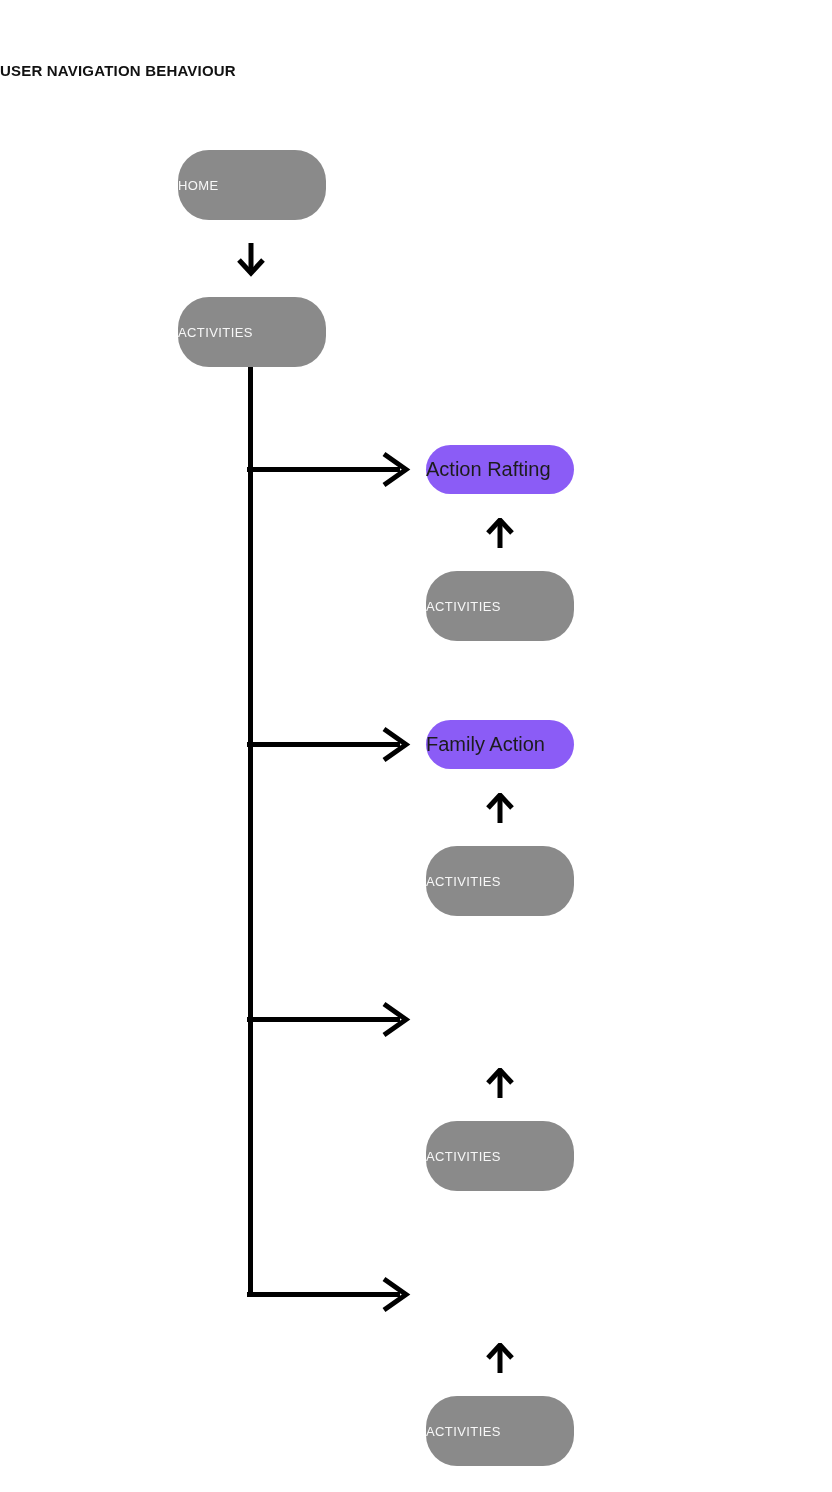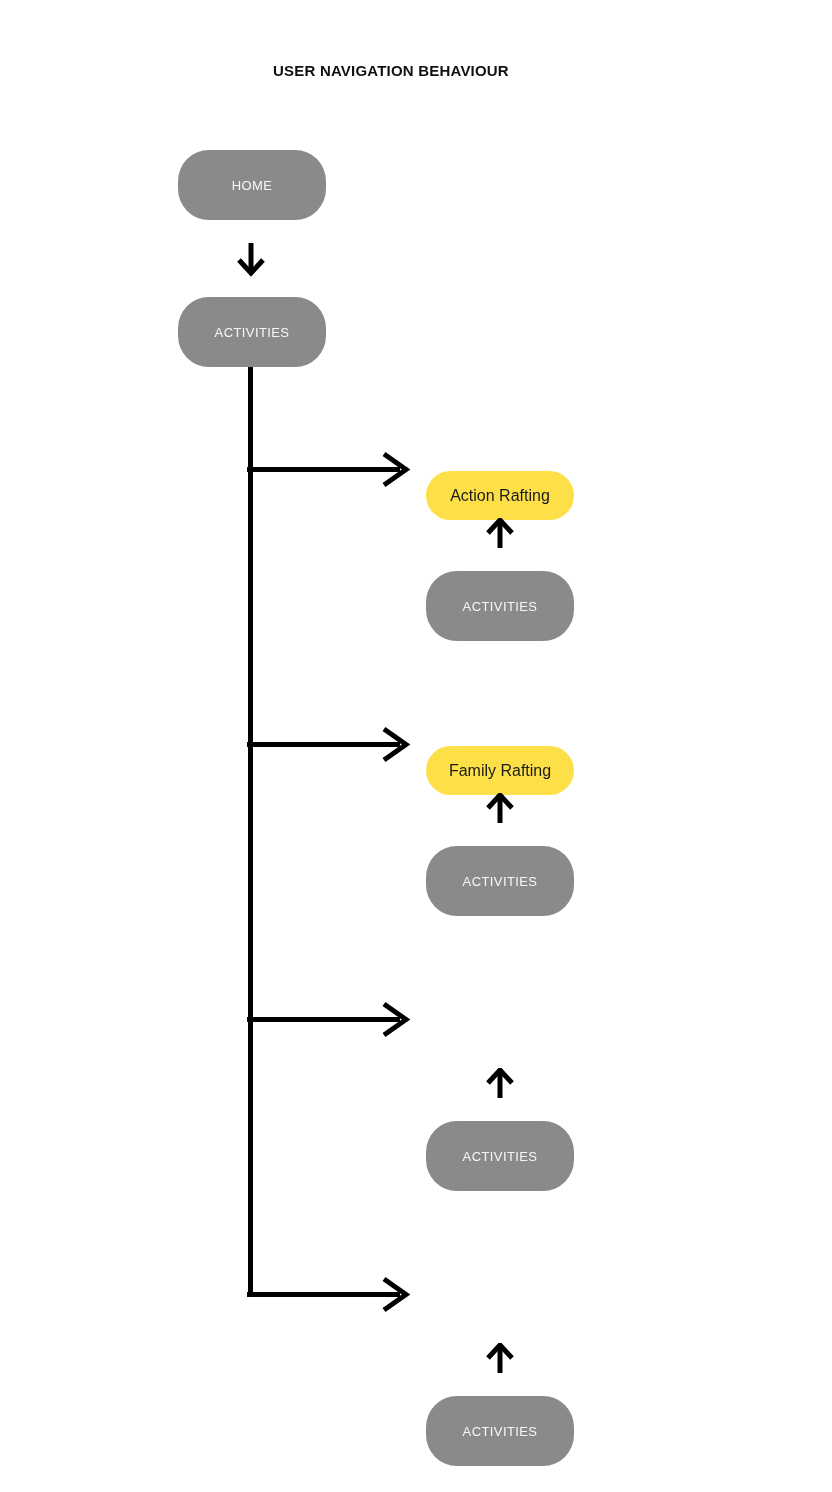--- a/index.html
+++ b/index.html
@@ -13,50 +13,48 @@
     width: 832px;
     height: 1492px;
     background: #ffffff;
     overflow: hidden;
   }
   .diagram-title {
     position: absolute;
     left: 0;
     top: 62px;
     width: 782px;
-    text-align: center;
+    text-align: left;
     font-size: 15px;
     font-weight: bold;
     letter-spacing: 0.2px;
     color: #111111;
   }
   .node {
     position: absolute;
     display: flex;
     align-items: center;
-    justify-content: center;
     text-align: center;
     box-sizing: border-box;
     border-radius: 31px;
   }
   .node.dark {
     width: 148px;
     height: 70px;
     background: #8a8a8a;
     color: #f7f7f7;
     font-size: 13px;
     letter-spacing: 0.4px;
   }
   .node.light {
     width: 148px;
     height: 49px;
-    background: #fde047;
+    background: #8b5cf6;
     color: #1c1c1c;
-    font-size: 16px;
-    margin-top: 26px;
+    font-size: 20px;
   }
   .home-node       { left: 178px; top: 150px; }
   .activities-node { left: 178px; top: 297px; }
   .down-arrow {
     position: absolute;
     left: 236px;
     top: 243px;
   }
   .vline {
     position: absolute;
@@ -131,21 +129,21 @@
       <span>ACTIVITIES</span>
     </div>
   </div>
 
   <div class="branch" style="top:720px">
     <svg class="right-arrow" width="164" height="50" viewBox="0 0 164 50">
       <path d="M0 24.5 H153" stroke="#000000" stroke-width="5" fill="none"></path>
       <path d="M137 9 L159 24.5 L137 40" stroke="#000000" stroke-width="5" fill="none" stroke-linejoin="miter"></path>
     </svg>
     <div class="node light">
-      <span>Family Rafting</span>
+      <span>Family Action</span>
     </div>
     <svg class="up-arrow" width="30" height="30" viewBox="0 0 30 30">
       <path d="M15 30 V4" stroke="#000000" stroke-width="5" fill="none"></path>
       <path d="M3 15 L15 2 L27 15" stroke="#000000" stroke-width="5" fill="none" stroke-linejoin="miter"></path>
     </svg>
     <div class="node dark">
       <span>ACTIVITIES</span>
     </div>
   </div>
 

